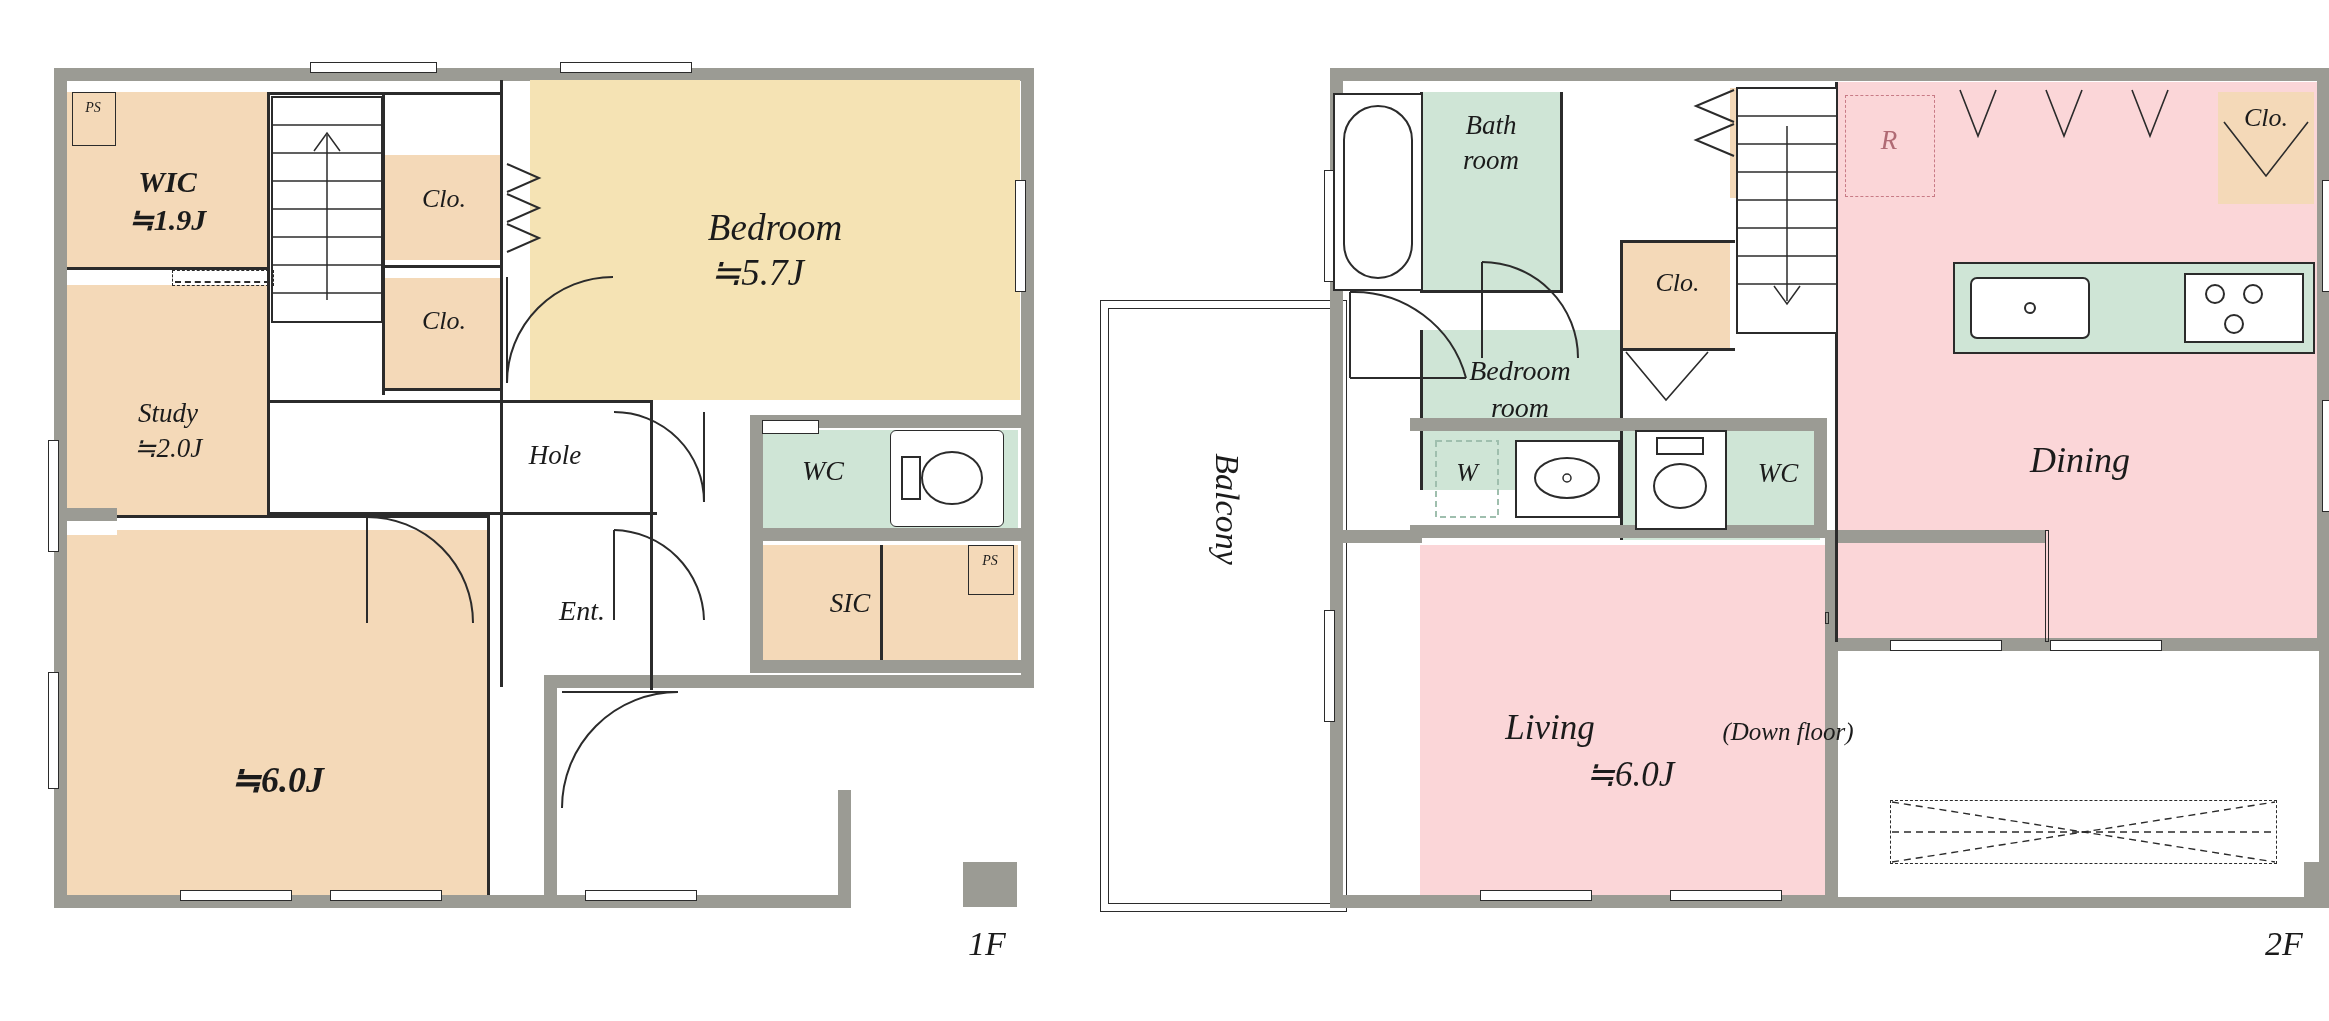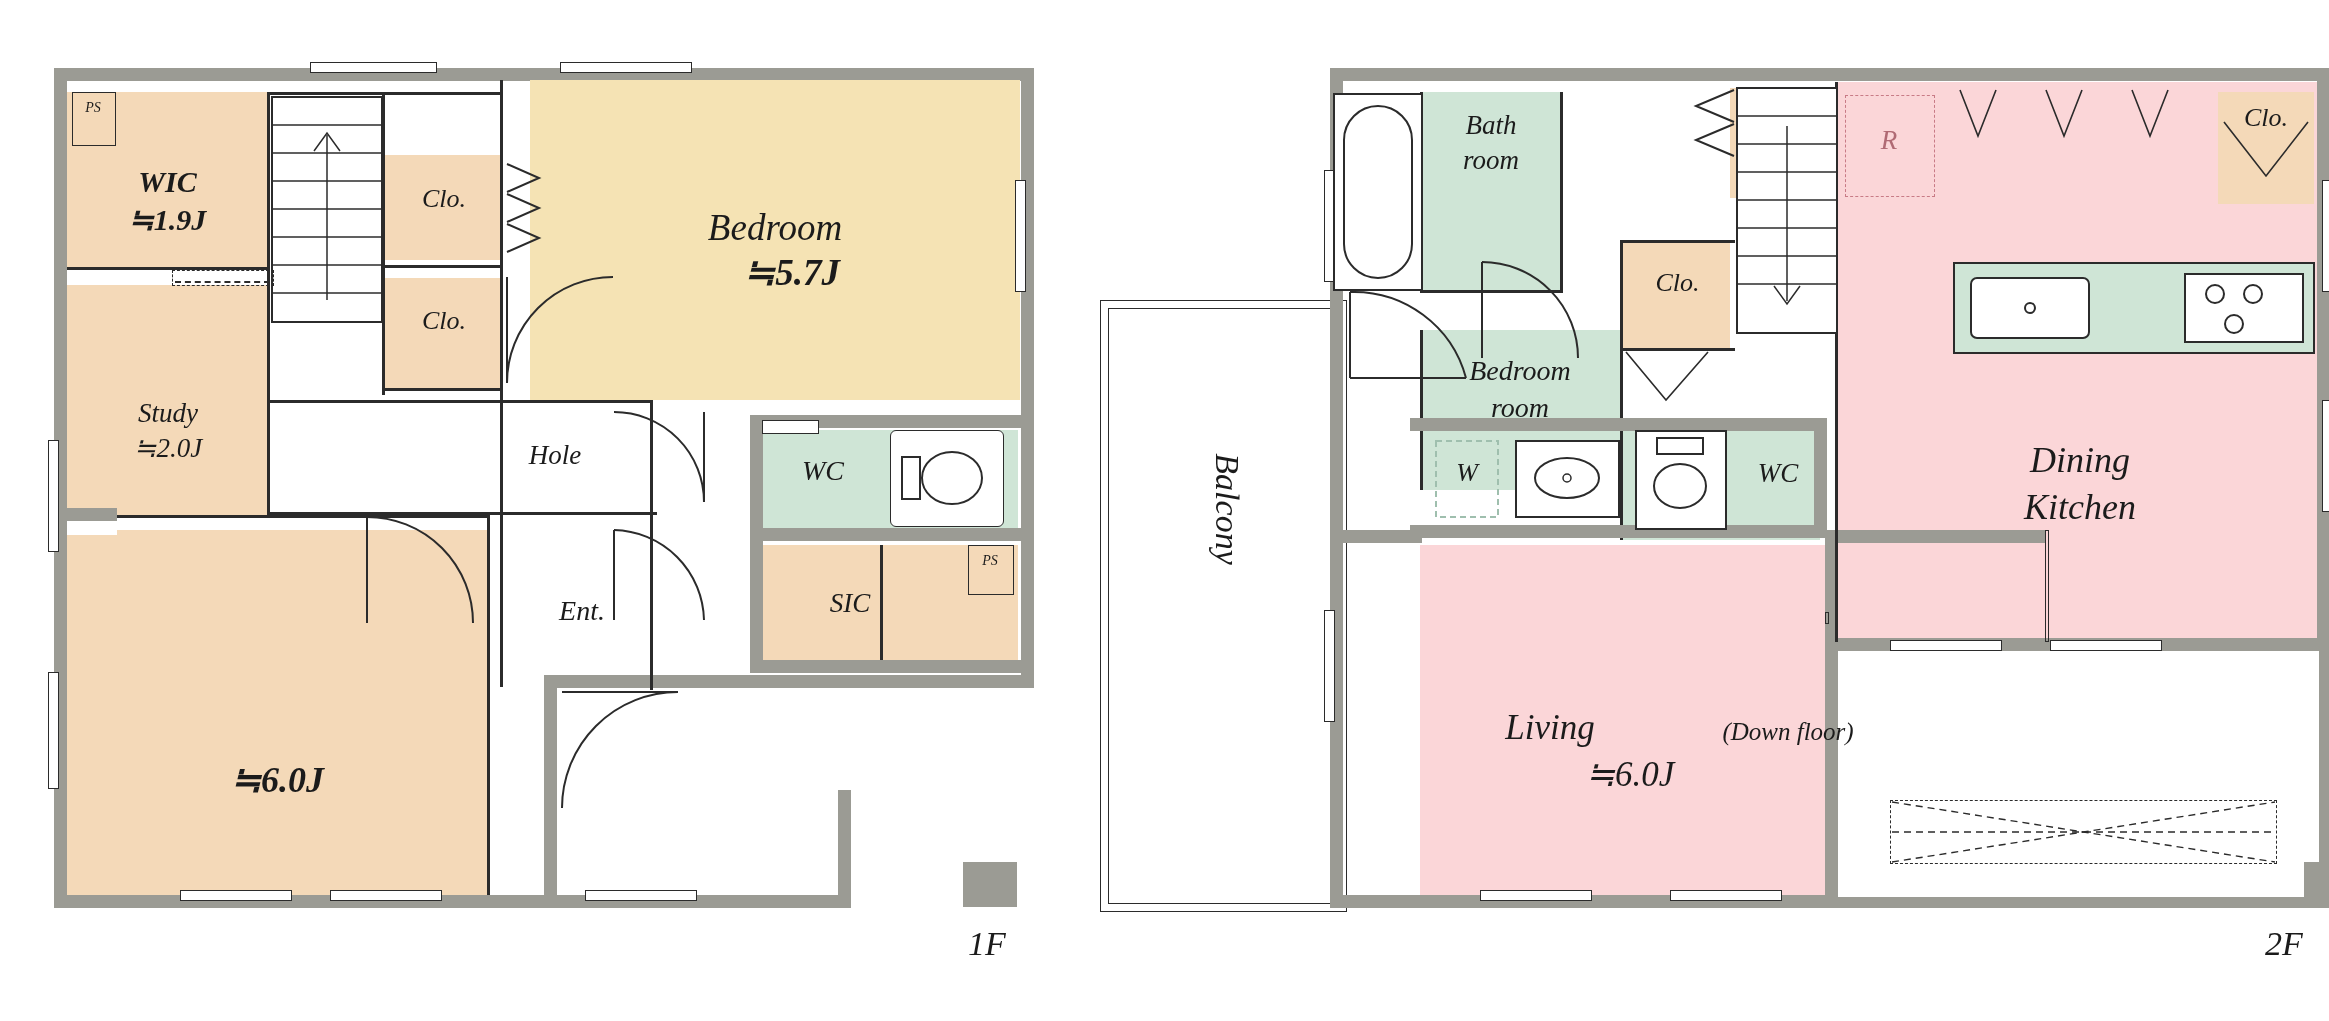--- a/index.html
+++ b/index.html
@@ -150,21 +150,21 @@
     <div class="lbl" style="left:70px;top:165px;width:195px;font-size:30px;font-weight:bold;">WIC</div>
     <div class="lbl" style="left:70px;top:203px;width:195px;font-size:30px;font-weight:bold;">≒1.9J</div>
 
     <div class="lbl" style="left:68px;top:398px;width:200px;font-size:27px;">Study</div>
     <div class="lbl" style="left:68px;top:433px;width:200px;font-size:27px;">≒2.0J</div>
 
     <div class="lbl" style="left:385px;top:184px;width:118px;font-size:26px;">Clo.</div>
     <div class="lbl" style="left:385px;top:306px;width:118px;font-size:26px;">Clo.</div>
 
     <div class="lbl" style="left:560px;top:207px;width:430px;font-size:37px;font-weight:normal;">Bedroom</div>
-    <div class="lbl" style="left:577px;top:252px;width:430px;font-size:37px;font-weight:bold;">≒5.7J</div>
+    <div class="lbl" style="left:542px;top:252px;width:430px;font-size:37px;font-weight:normal;">≒5.7J</div>
 
     <div class="lbl" style="left:480px;top:440px;width:150px;font-size:27px;">Hole</div>
     <div class="lbl" style="left:758px;top:455px;width:130px;font-size:28px;">WC</div>
     <div class="lbl" style="left:512px;top:595px;width:140px;font-size:28px;">Ent.</div>
     <div class="lbl" style="left:790px;top:588px;width:120px;font-size:27px;">SIC</div>
 
     <div class="lbl" style="left:70px;top:760px;width:415px;font-size:36px;font-weight:bold;">≒6.0J</div>
 
     <div class="swatch" style="left:963px;top:862px;width:54px;height:45px;"></div>
     <div class="floorlabel" style="left:968px;top:925px;">1F</div>
@@ -327,19 +327,18 @@
     <div class="lbl" style="left:345px;top:458px;width:64px;font-size:26px;">W</div>
     <div class="lbl" style="left:640px;top:458px;width:96px;font-size:27px;">WC</div>
 
     <div class="lbl" style="left:72px;top:490px;width:130px;font-size:34px;transform:rotate(90deg);transform-origin:center;">Balcony</div>
 
     <div class="lbl" style="left:345px;top:708px;width:230px;font-size:35px;">Living</div>
     <div class="lbl" style="left:578px;top:718px;width:240px;font-size:25px;">(Down floor)</div>
     <div class="lbl" style="left:350px;top:755px;width:380px;font-size:35px;">≒6.0J</div>
 
     <div class="lbl" style="left:790px;top:440px;width:400px;font-size:36px;">Dining</div>
-    <div class="lbl" style="left:790px;top:487px;width:400px;font-size:36px;">Kitchen</div>
 
 
     <div class="floorlabel" style="left:1175px;top:925px;">2F</div>
   </div>
 
 </div>
 
 </body></html>

